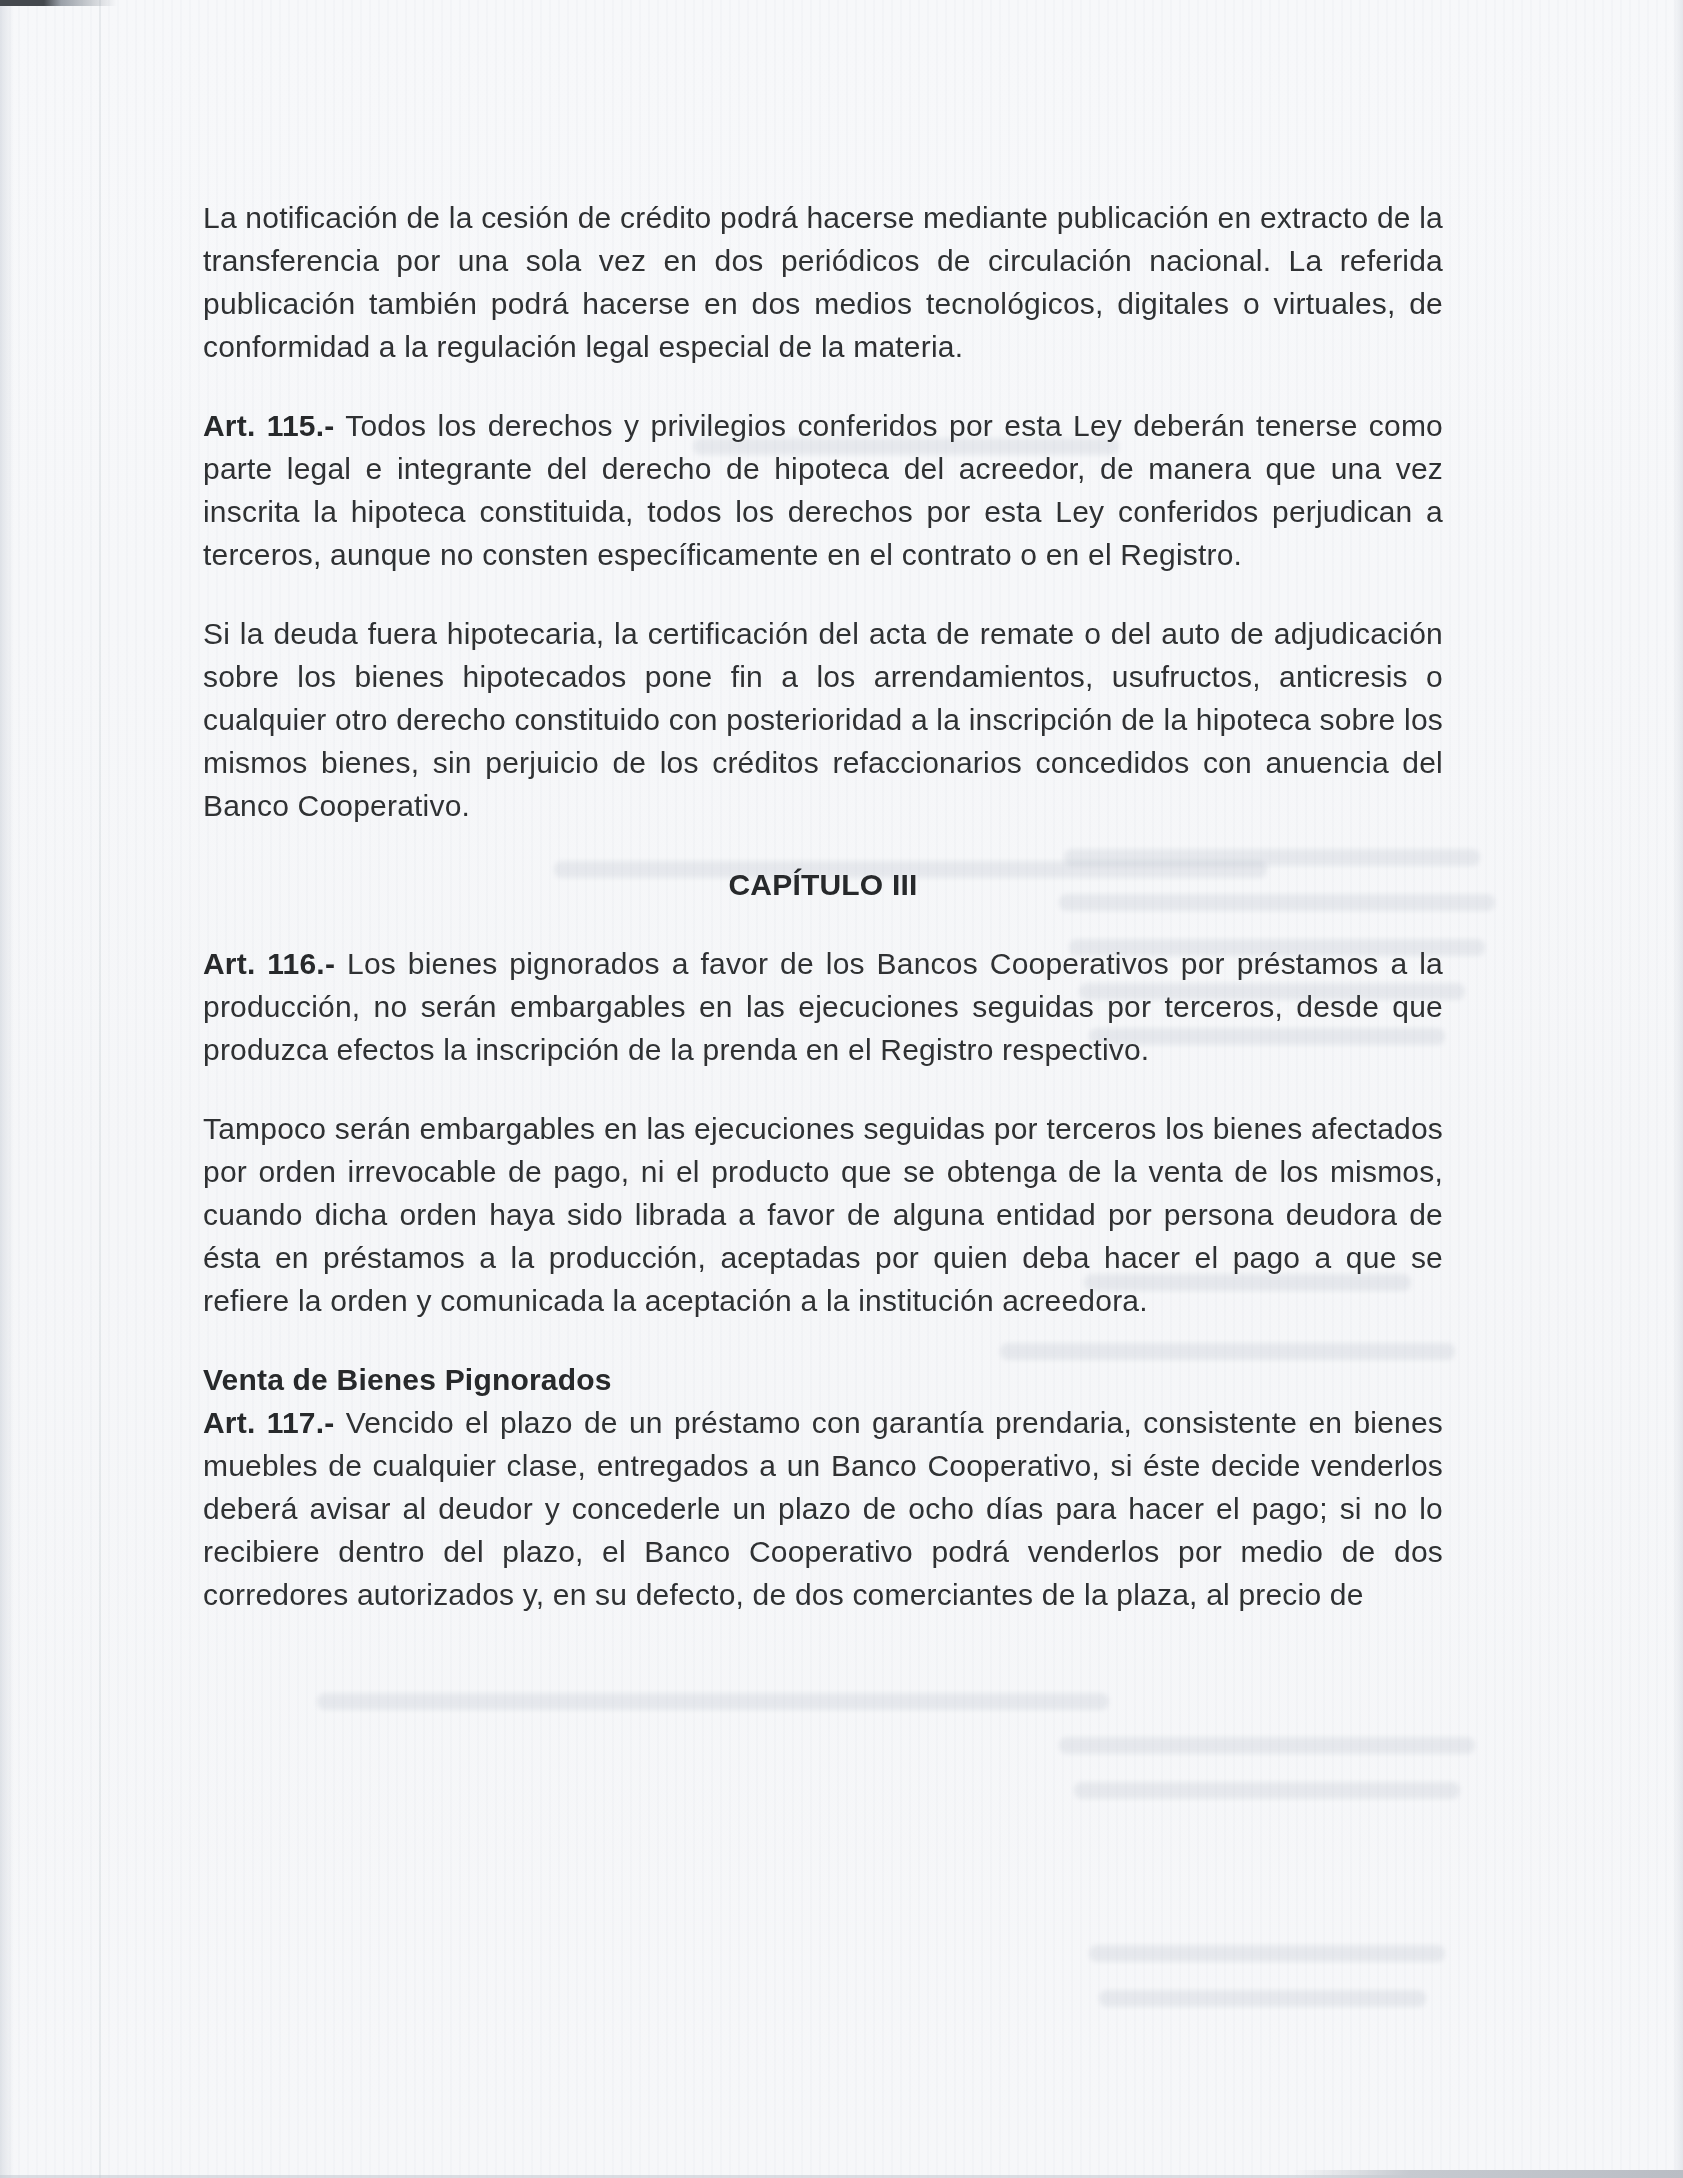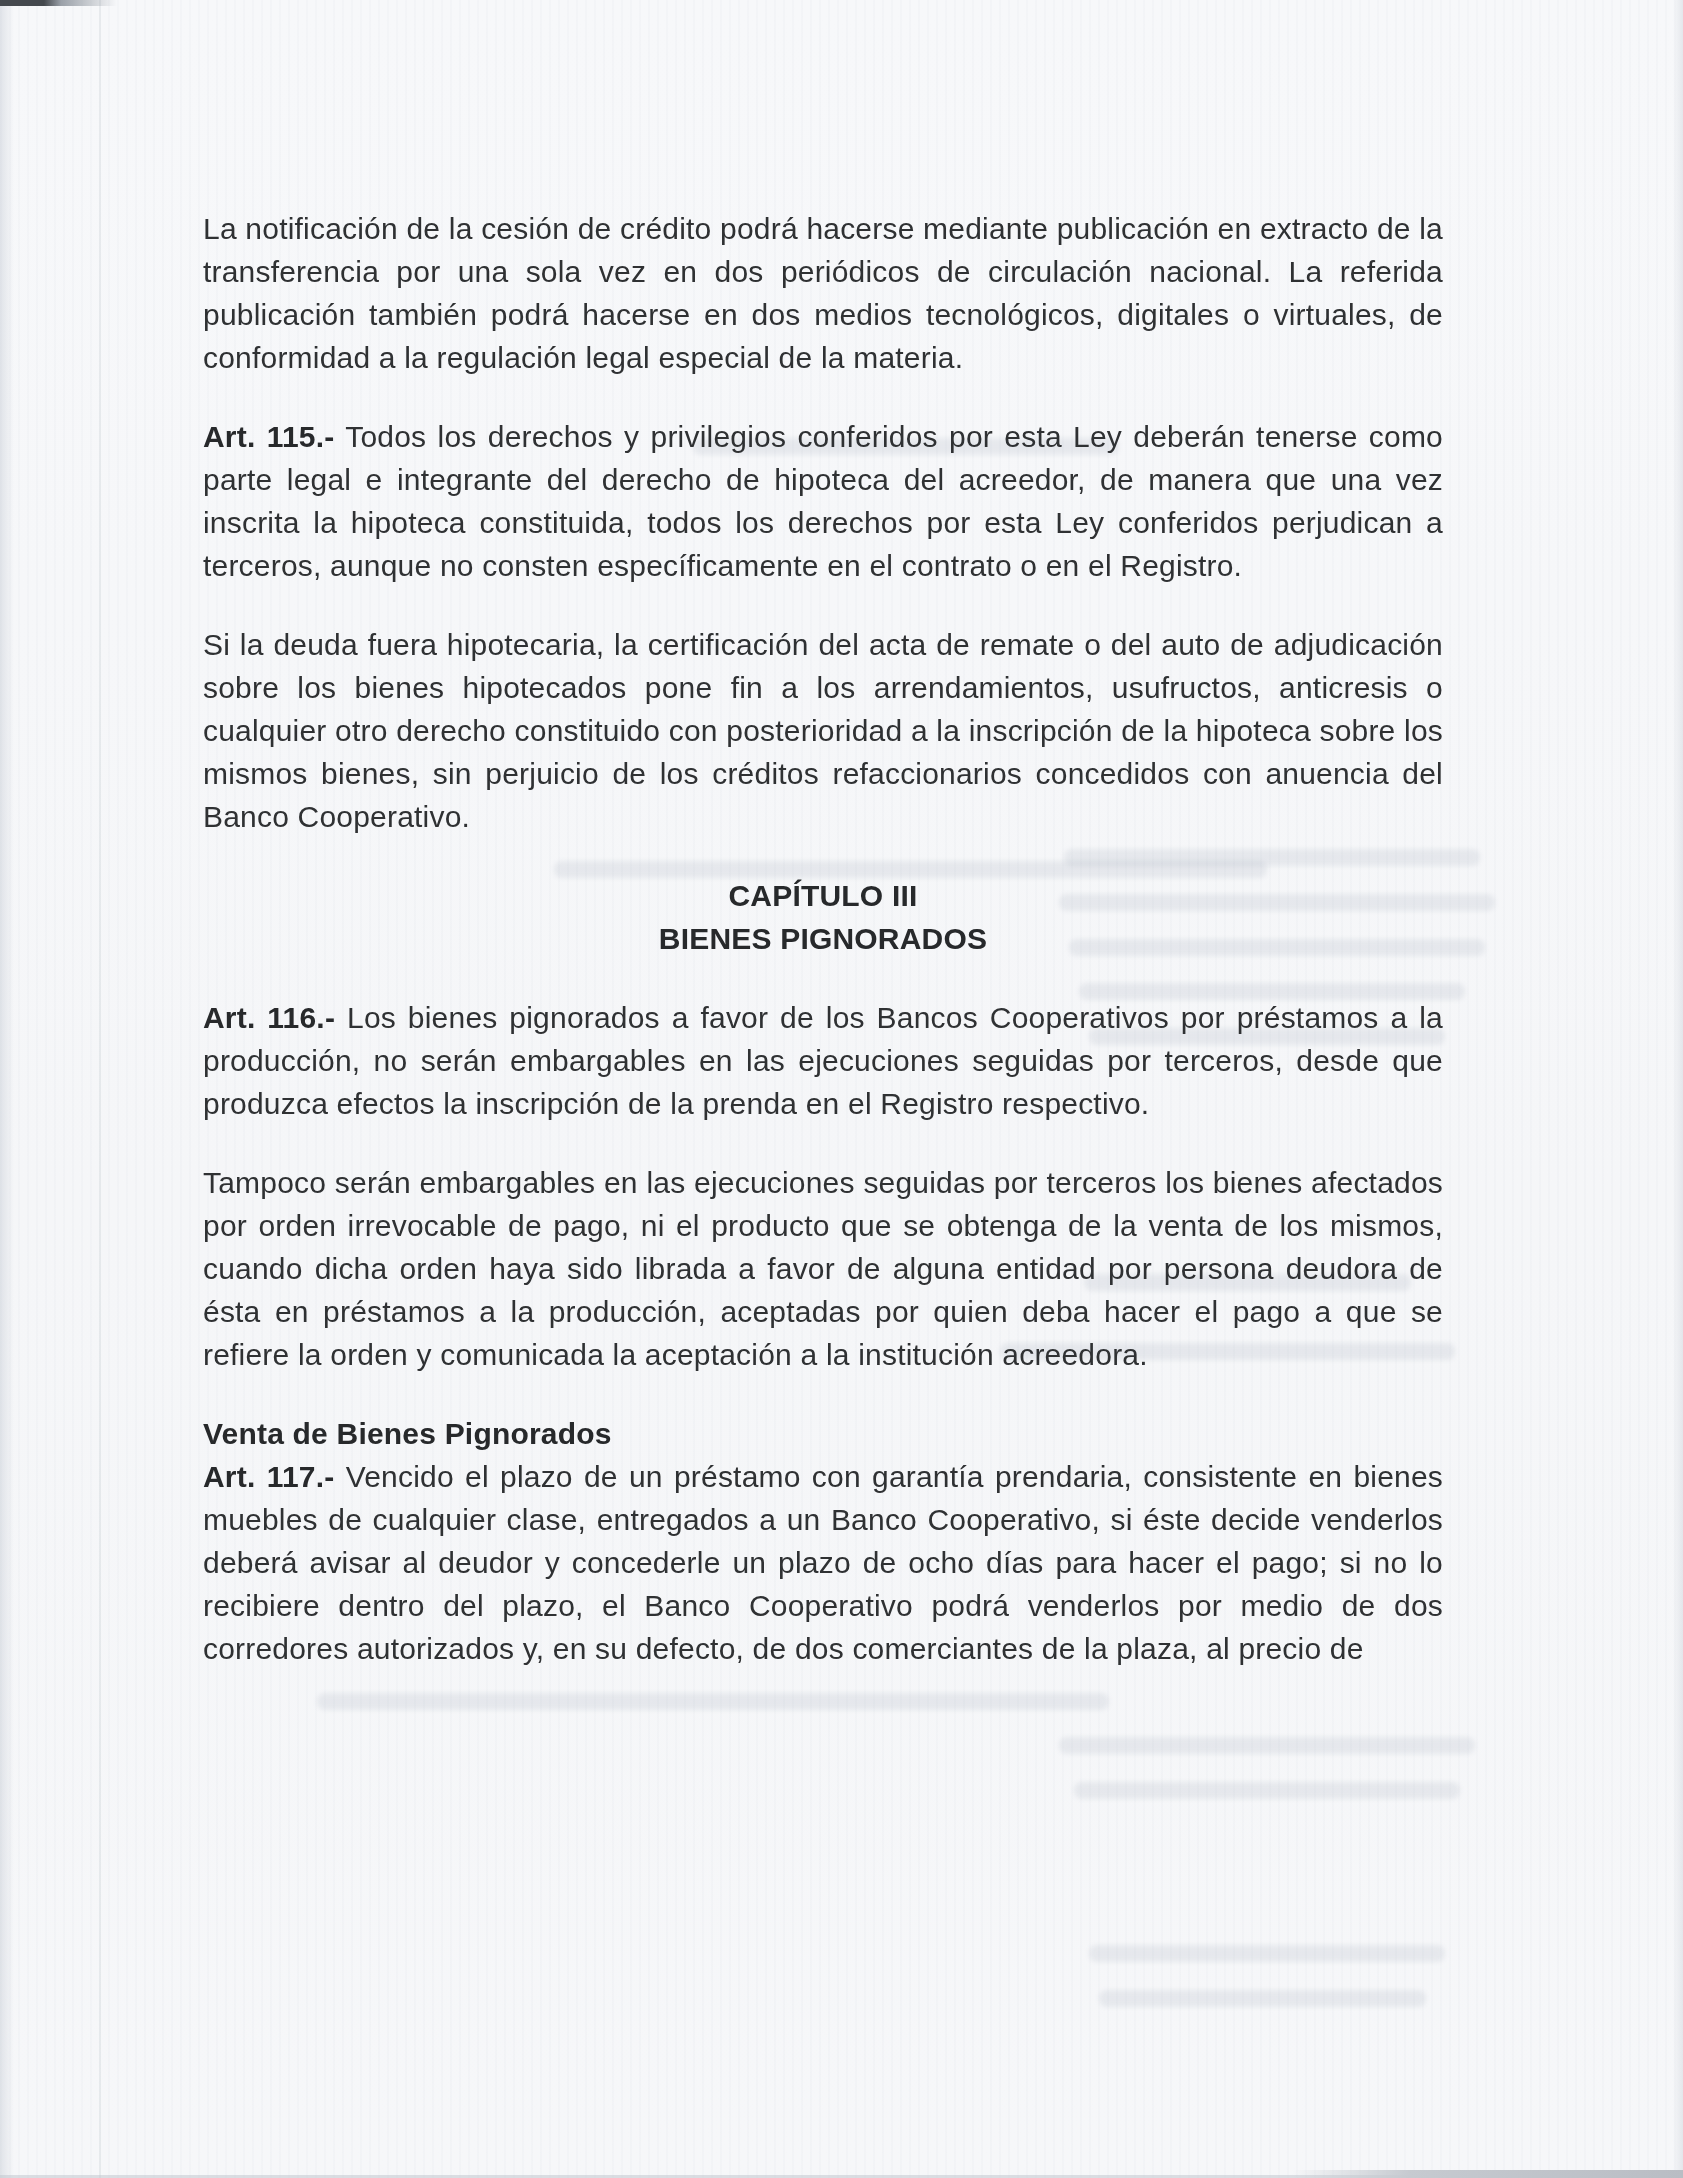--- a/index.html
+++ b/index.html
@@ -16,21 +16,21 @@
     background-image:
       repeating-linear-gradient(90deg, rgba(208,213,222,0.10) 0px, rgba(208,213,222,0.10) 2px, rgba(255,255,255,0) 2px, rgba(255,255,255,0) 9px),
       linear-gradient(180deg, #f7f8fa 0%, #f5f6f8 55%, #f6f7f9 100%);
     font-family: "Liberation Sans", "DejaVu Sans", sans-serif;
     color: #2f3133;
   }
 
   .text-block {
     position: absolute;
     left: 203px;
-    top: 207px;
+    top: 196px;
     width: 1240px;
     font-size: 30px;
     line-height: 43px;
     letter-spacing: 0.2px;
   }
 
   .para {
     margin: 0 0 36px 0;
     text-align: justify;
     text-justify: inter-word;
@@ -123,21 +123,20 @@
 <div class="text-block">
 
   <p class="para">La notificación de la cesión de crédito podrá hacerse mediante publicación en extracto de la transferencia por una sola vez en dos periódicos de circulación nacional. La referida publicación también podrá hacerse en dos medios tecnológicos, digitales o virtuales, de conformidad a la regulación legal especial de la materia.</p>
 
   <p class="para article-para"><strong class="article-label">Art. 115.-</strong> <span>Todos los derechos y privilegios conferidos por esta Ley deberán tenerse como parte legal e integrante del derecho de hipoteca del acreedor, de manera que una vez inscrita la hipoteca constituida, todos los derechos por esta Ley conferidos perjudican a terceros, aunque no consten específicamente en el contrato o en el Registro.</span></p>
 
   <p class="para">Si la deuda fuera hipotecaria, la certificación del acta de remate o del auto de adjudicación sobre los bienes hipotecados pone fin a los arrendamientos, usufructos, anticresis o cualquier otro derecho constituido con posterioridad a la inscripción de la hipoteca sobre los mismos bienes, sin perjuicio de los créditos refaccionarios concedidos con anuencia del Banco Cooperativo.</p>
 
   <div class="chapter-heading">
     <div>CAPÍTULO III</div>
-    <div>BIENES PIGNORADOS</div>
   </div>
 
   <p class="para article-para"><strong class="article-label">Art. 116.-</strong> <span>Los bienes pignorados a favor de los Bancos Cooperativos por préstamos a la producción, no serán embargables en las ejecuciones seguidas por terceros, desde que produzca efectos la inscripción de la prenda en el Registro respectivo.</span></p>
 
 
   <p class="para">Tampoco serán embargables en las ejecuciones seguidas por terceros los bienes afectados por orden irrevocable de pago, ni el producto que se obtenga de la venta de los mismos, cuando dicha orden haya sido librada a favor de alguna entidad por persona deudora de ésta en préstamos a la producción, aceptadas por quien deba hacer el pago a que se refiere la orden y comunicada la aceptación a la institución acreedora.</p>
 
 
   <p class="para subheading">Venta de Bienes Pignorados</p>
   <p class="para article-para"><strong class="article-label">Art. 117.-</strong> <span>Vencido el plazo de un préstamo con garantía prendaria, consistente en bienes muebles de cualquier clase, entregados a un Banco Cooperativo, si éste decide venderlos deberá avisar al deudor y concederle un plazo de ocho días para hacer el pago; si no lo recibiere dentro del plazo, el Banco Cooperativo podrá venderlos por medio de dos corredores autorizados y, en su defecto, de dos comerciantes de la plaza, al precio de</span></p>

